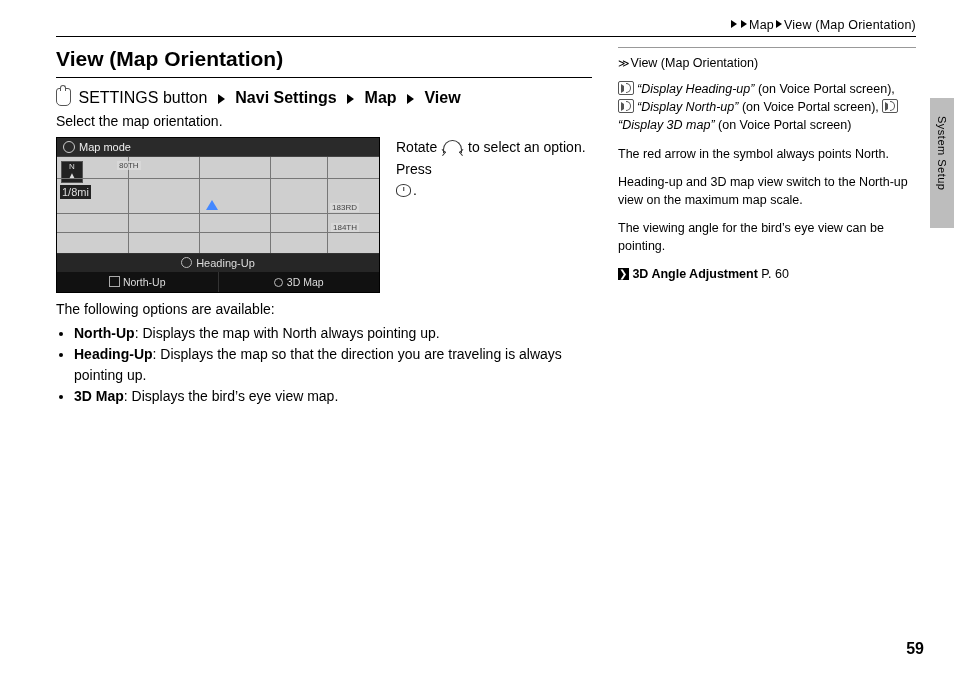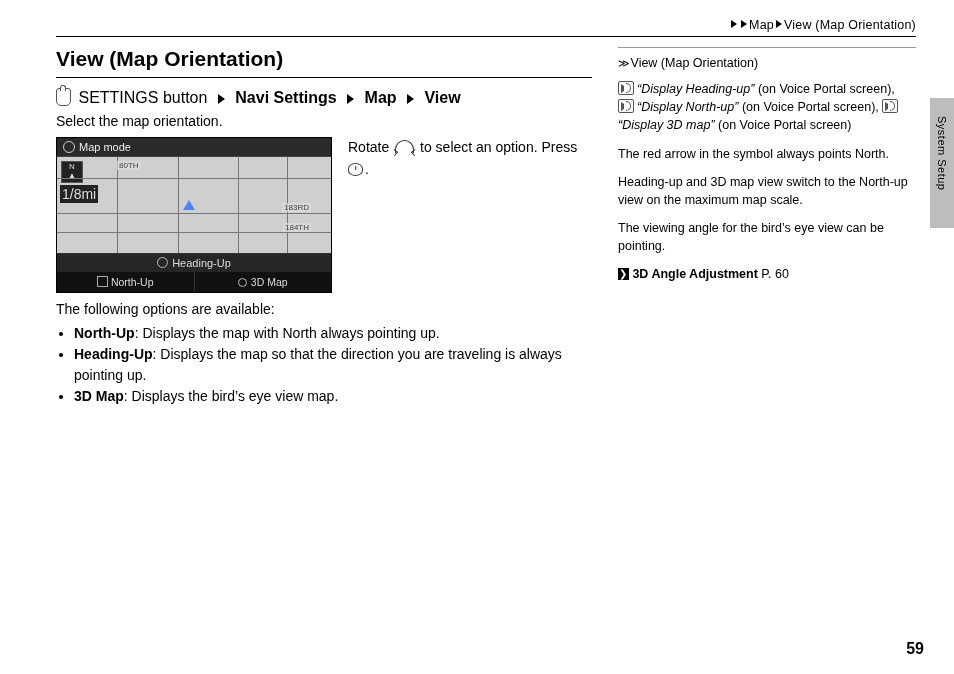--- a/index.html
+++ b/index.html
@@ -16,28 +16,28 @@
   .columns{display:flex;gap:26px;}
   .col-main{flex:1;min-width:0;}
   .col-side{width:298px;font-size:12.5px;line-height:1.45;}
   h1{font-size:21px;font-weight:700;margin:0 0 4px 0;border-bottom:1px solid #000;padding-bottom:6px;}
   .pathline{margin:10px 0 6px 0;font-size:16px;}
   .icon-hand{display:inline-block;width:13px;height:16px;border:1px solid #555;border-radius:3px 3px 5px 5px;vertical-align:-3px;margin-right:3px;position:relative;background:#fff;}
   .icon-hand:before{content:"";position:absolute;left:3px;top:-4px;width:4px;height:5px;border:1px solid #555;border-bottom:none;border-radius:3px 3px 0 0;background:#fff;}
   .sep{display:inline-block;width:0;height:0;border-top:5px solid transparent;border-bottom:5px solid transparent;border-left:7px solid #000;margin:0 6px 0 6px;vertical-align:-1px;}
   .intro{margin:6px 0 8px 0;}
   .fig-row{display:flex;gap:16px;align-items:flex-start;margin-bottom:8px;}
-  .figure{width:276px;}
+  .figure{width:324px;}
   .screen{border:1px solid #000;background:#1a1a1a;color:#eee;font-size:11px;}
   .sc-title{background:#2a2a2a;padding:3px 6px;border-bottom:1px solid #444;}
   .gear{display:inline-block;width:10px;height:10px;border:1.5px solid #ccc;border-radius:50%;vertical-align:-2px;margin-right:4px;position:relative;}
   .map-area{position:relative;height:96px;background:#cfcfcf;overflow:hidden;}
   .compass{position:absolute;left:4px;top:4px;width:20px;height:20px;background:#222;color:#ddd;font-size:8px;line-height:9px;text-align:center;border:1px solid #555;}
   .compass .n{display:block;}
-  .scale{position:absolute;left:3px;top:28px;background:#222;color:#ddd;font-size:14px;padding:1px 2px;}
+  .scale{position:absolute;left:3px;top:28px;background:#222;color:#ddd;font-size:11px;padding:1px 2px;}
   .hroad{position:absolute;left:0;right:0;height:1px;background:#777;}
   .vroad{position:absolute;top:0;bottom:0;width:1px;background:#777;}
   .lbl{position:absolute;font-size:8px;color:#444;background:rgba(220,220,220,.7);padding:0 2px;}
   .caret{position:absolute;left:48%;top:50%;width:0;height:0;border-left:6px solid transparent;border-right:6px solid transparent;border-bottom:10px solid #48f;transform:translate(-50%,-50%);}
   .opt-bar{background:#111;border-top:1px solid #333;}
   .opt-header{background:#262626;color:#ddd;font-size:11px;padding:3px 0;text-align:center;}
   .ring{display:inline-block;width:9px;height:9px;border:1.5px solid #bbb;border-radius:50%;vertical-align:-1px;margin-right:4px;}
   .opt-row{display:flex;}
   .opt{flex:1;padding:4px 0;text-align:center;color:#ddd;font-size:10.5px;border-right:1px solid #333;white-space:nowrap;}
   .opt:last-child{border-right:none;}

